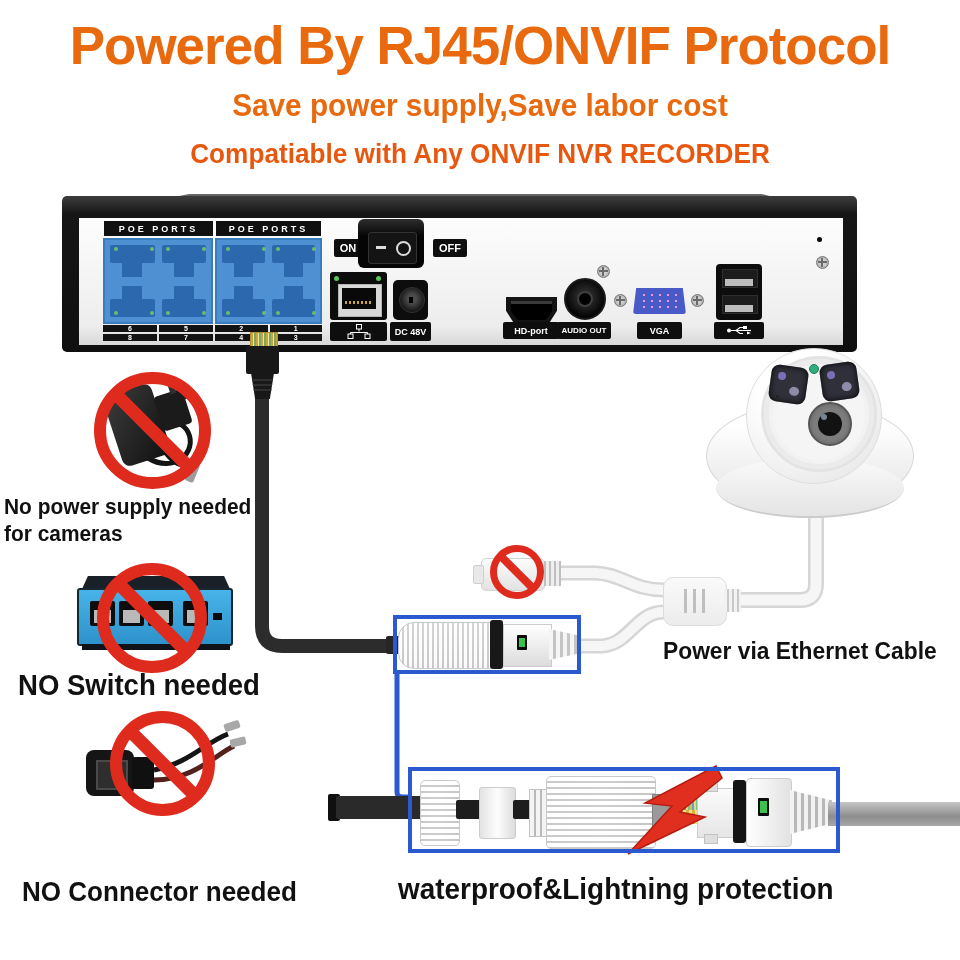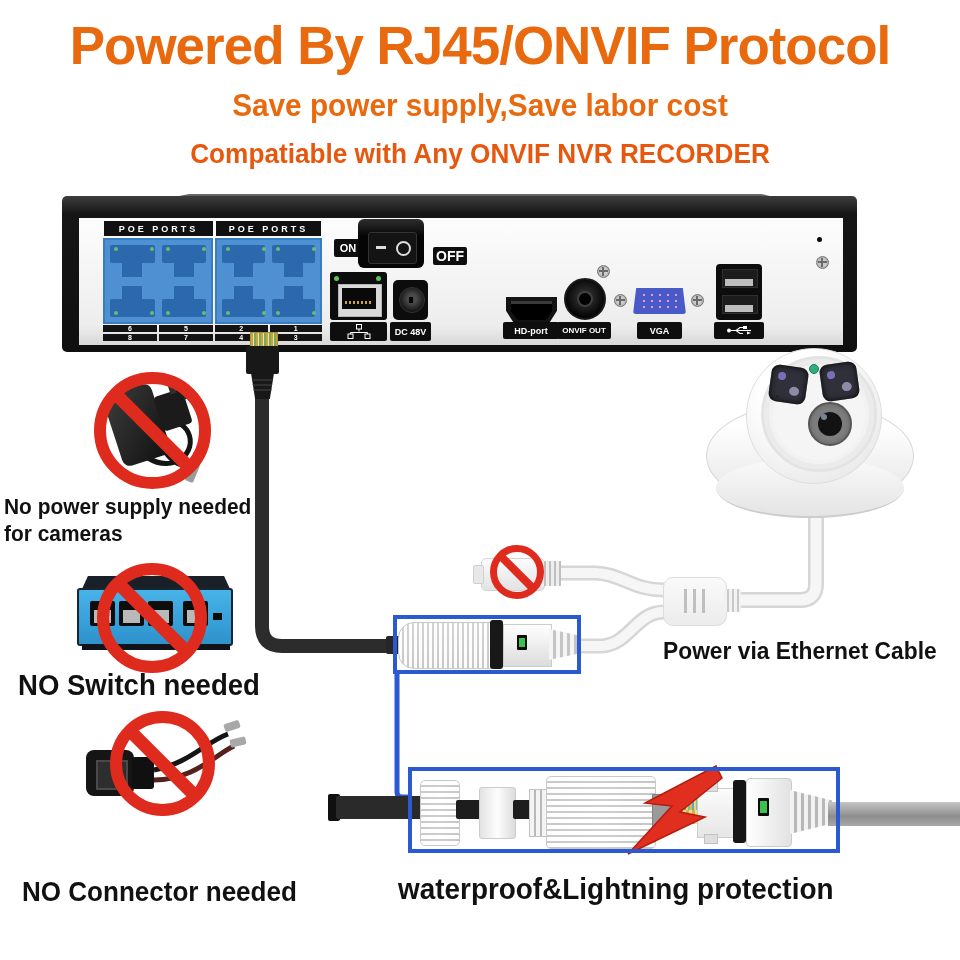--- a/index.html
+++ b/index.html
@@ -285,21 +285,21 @@
       <div class="numcell">1</div>
       <div class="numcell">4</div>
       <div class="numcell">3</div>
     </div>
 
     <div class="chip" style="left:334px;top:239px;width:28px;height:18px;font-size:11px;">ON</div>
     <div class="rocker-outer"></div>
     <div class="rocker-inner"></div>
     <div class="rocker-dash"></div>
     <div class="rocker-circle"></div>
-    <div class="chip" style="left:433px;top:239px;width:34px;height:18px;font-size:14px;margin-top:8px;">OFF</div>
+    <div class="chip" style="left:433px;top:239px;width:34px;height:18px;font-size:11px;">OFF</div>
 
     <div class="lan-outer"></div>
     <div class="lan-led" style="left:334px;"></div>
     <div class="lan-led" style="left:376px;"></div>
     <div class="lan-frame"></div>
     <div class="lan-center"></div>
     <div class="lan-pins"></div>
     <div class="chip" style="left:330px;top:322px;width:57px;height:19px;">
       <svg width="28" height="15" viewBox="0 0 28 15">
         <rect x="11.5" y="0.5" width="5" height="4.5" fill="none" stroke="#fff"></rect>
@@ -314,21 +314,21 @@
     <div class="dc-pin"></div>
     <div class="chip" style="left:390px;top:322px;width:41px;height:19px;font-size:9px;">DC 48V</div>
 
     <div class="hdmi"></div>
     <div class="hdmi-in"></div>
     <div class="chip" style="left:503px;top:322px;width:56px;height:17px;font-size:9px;">HD-port</div>
 
     <div class="audio"></div>
     <div class="audio-hole"></div>
     <div class="screw" style="left:597px;top:265px;"></div>
-    <div class="chip" style="left:557px;top:322px;width:54px;height:17px;font-size:8px;">ONVIF OUT</div>
+    <div class="chip" style="left:557px;top:322px;width:54px;height:17px;font-size:8px;">AUDIO OUT</div>
 
     <div class="screw" style="left:614px;top:294px;"></div>
     <div class="vga"></div>
     <div class="vga-dots"></div>
     <div class="screw" style="left:691px;top:294px;"></div>
     <div class="chip" style="left:637px;top:322px;width:45px;height:17px;font-size:9px;">VGA</div>
 
     <div class="usb"></div>
     <div class="usb-port" style="top:269px;"></div>
     <div class="usb-tab" style="top:279px;"></div>

